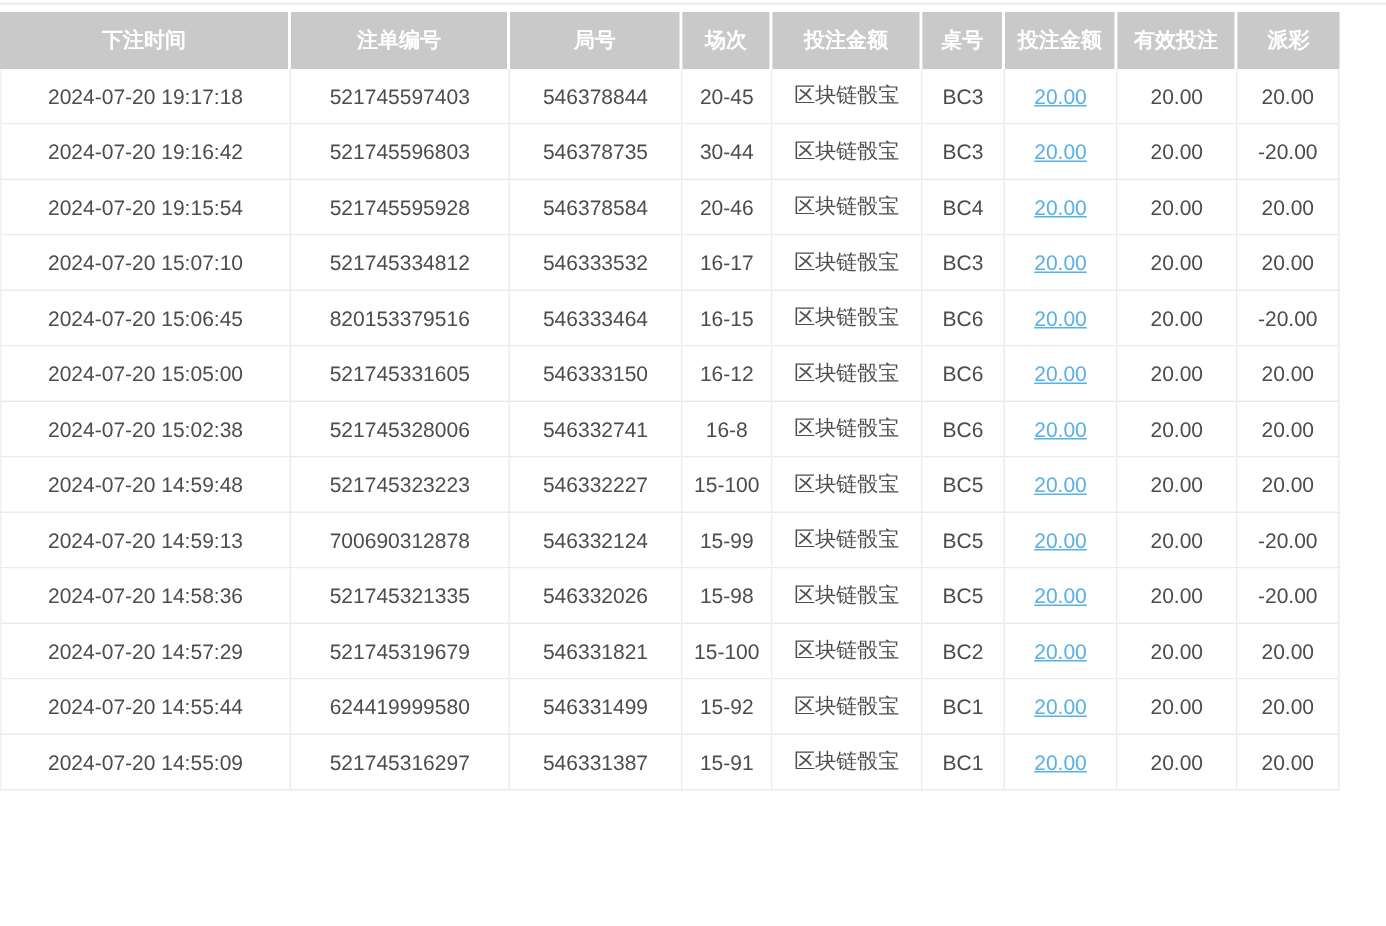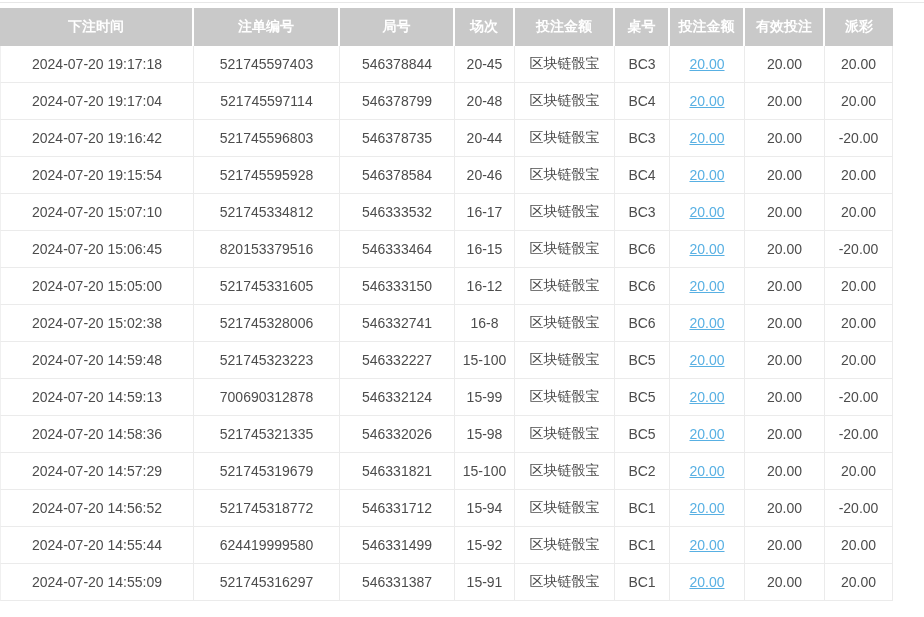--- a/index.html
+++ b/index.html
@@ -105,35 +105,24 @@
           <td>521745597403</td>
           <td>546378844</td>
           <td>20-45</td>
           <td>区块链骰宝</td>
           <td>BC3</td>
           <td><a class="bet-link">20.00</a></td>
           <td>20.00</td>
           <td>20.00</td>
         </tr>
         <tr>
-          <td>2024-07-20 19:17:04</td>
-          <td>521745597114</td>
-          <td>546378799</td>
-          <td>20-48</td>
-          <td>区块链骰宝</td>
-          <td>BC4</td>
-          <td><a class="bet-link">20.00</a></td>
-          <td>20.00</td>
-          <td>20.00</td>
-        </tr>
-        <tr>
           <td>2024-07-20 19:16:42</td>
           <td>521745596803</td>
           <td>546378735</td>
-          <td>20-44</td>
+          <td>30-44</td>
           <td>区块链骰宝</td>
           <td>BC3</td>
           <td><a class="bet-link">20.00</a></td>
           <td>20.00</td>
           <td class="negative">-20.00</td>
         </tr>
         <tr>
           <td>2024-07-20 19:15:54</td>
           <td>521745595928</td>
           <td>546378584</td>
@@ -224,31 +213,20 @@
         <tr>
           <td>2024-07-20 14:57:29</td>
           <td>521745319679</td>
           <td>546331821</td>
           <td>15-100</td>
           <td>区块链骰宝</td>
           <td>BC2</td>
           <td><a class="bet-link">20.00</a></td>
           <td>20.00</td>
           <td>20.00</td>
-        </tr>
-        <tr>
-          <td>2024-07-20 14:56:52</td>
-          <td>521745318772</td>
-          <td>546331712</td>
-          <td>15-94</td>
-          <td>区块链骰宝</td>
-          <td>BC1</td>
-          <td><a class="bet-link">20.00</a></td>
-          <td>20.00</td>
-          <td class="negative">-20.00</td>
         </tr>
         <tr>
           <td>2024-07-20 14:55:44</td>
           <td>624419999580</td>
           <td>546331499</td>
           <td>15-92</td>
           <td>区块链骰宝</td>
           <td>BC1</td>
           <td><a class="bet-link">20.00</a></td>
           <td>20.00</td>

